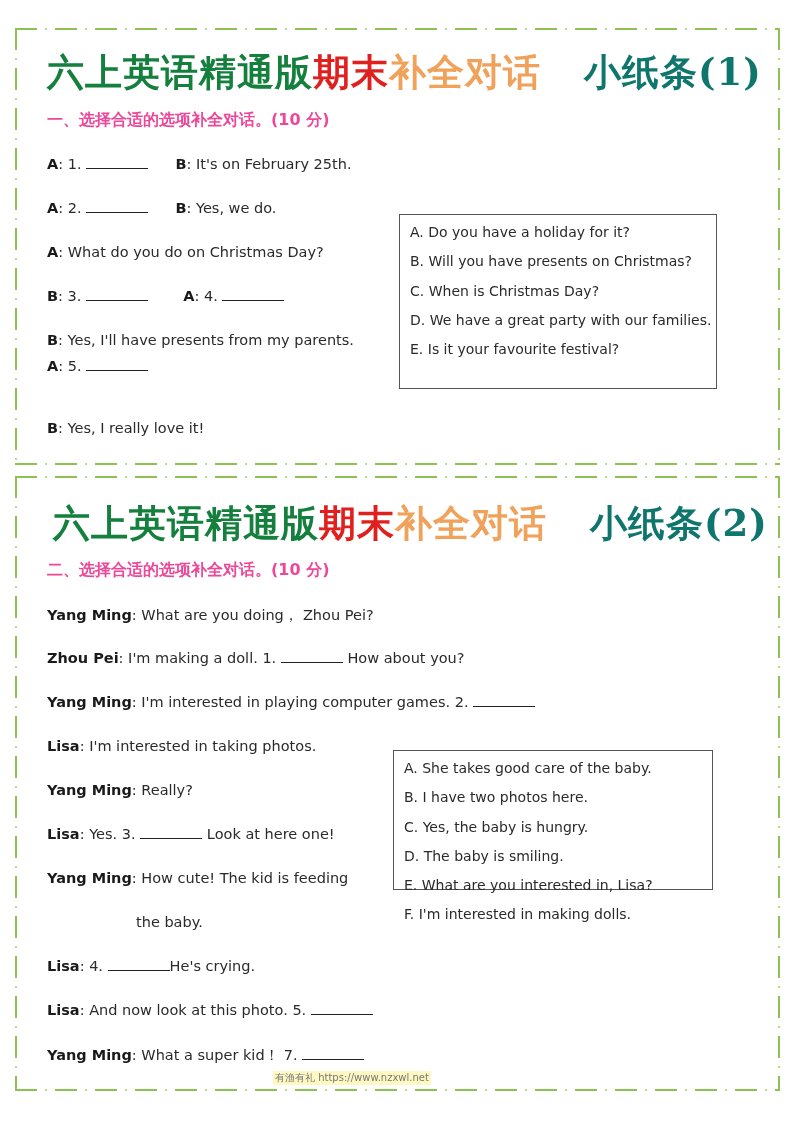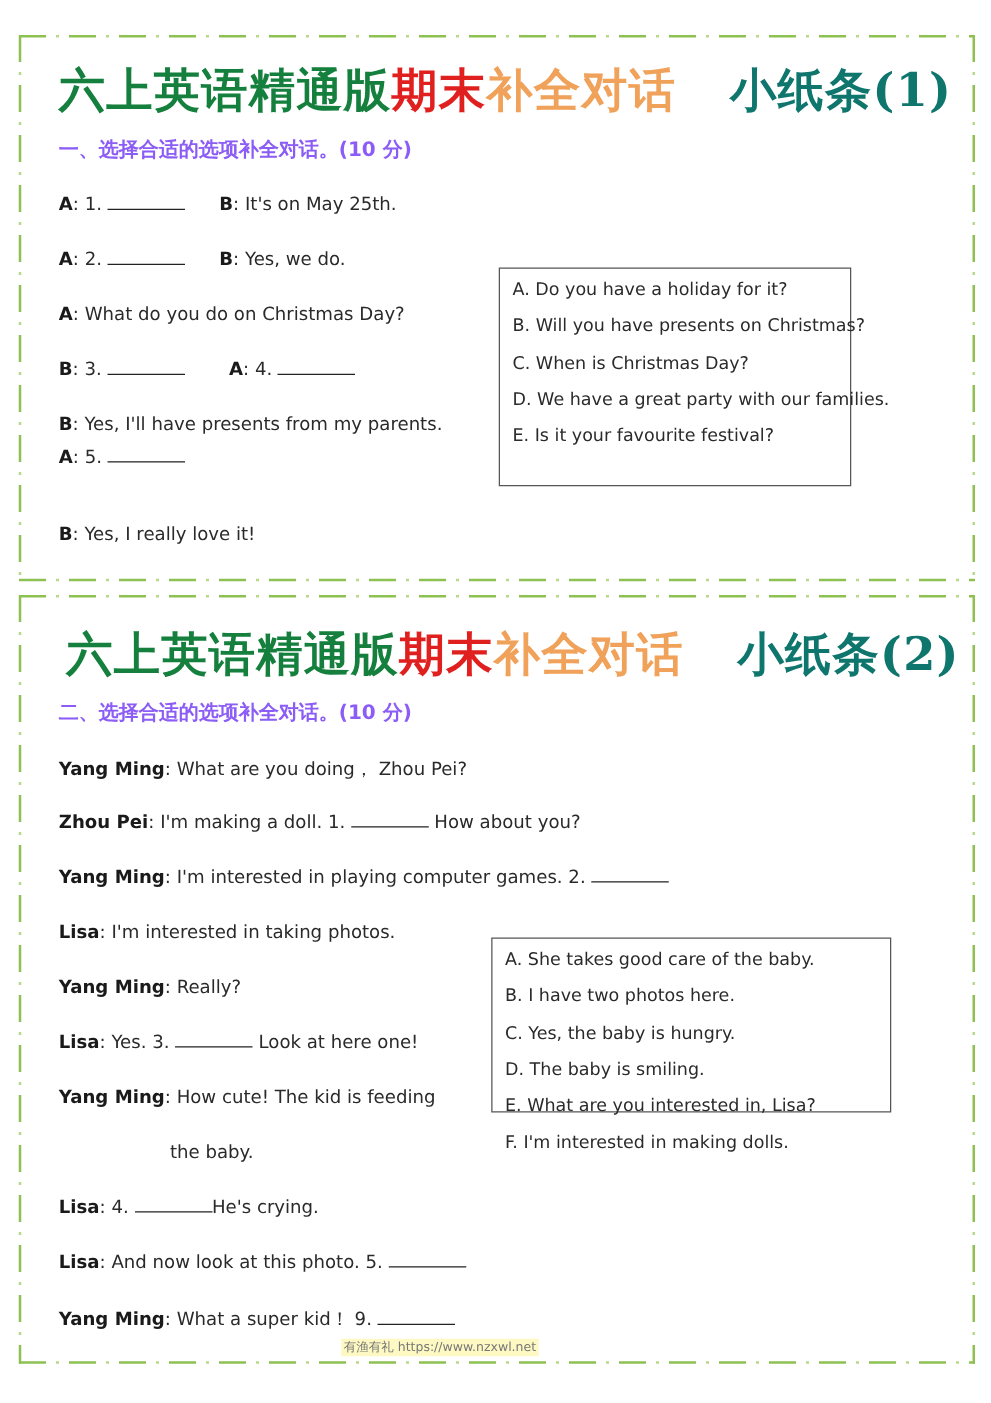--- a/index.html
+++ b/index.html
@@ -42,21 +42,21 @@
   .t-blue { color: #15803d; margin-top: 22px; }
   .t-red { color: #e0201f; }
   .t-orange { color: #f0a15a; }
   .t-black { color: #0f766e; margin-left: 43px; }
 
   .section {
     position: absolute;
     left: 30px;
     font-size: 16px;
     font-weight: bold;
-    color: #8b5cf6;
+    color: #ec4899;
   }
   .card1 .section { top: 80px; }
   .card2 .section { top: 82px; }
 
   .line {
     position: absolute;
     left: 30px;
     font-size: 14.5px;
     color: #2a2a2a;
     white-space: nowrap;
@@ -102,21 +102,21 @@
     <span class="t-blue">六上英语精通版</span><span class="t-red">期末</span><span class="t-orange">补全对话</span><span class="t-black">小纸条(1)</span>
   </div>
   <div class="section">一、选择合适的选项补全对话。(10 分)</div>
 
   <div class="line" style="top:126px;">
     <span class="spk">A</span><span>:</span>
     <span>1.</span>
     <span class="blank"></span>
     <span class="gap" style="width:18px"></span>
     <span class="spk">B</span><span>:</span>
-    <span>It's on May 25th.</span>
+    <span>It's on February 25th.</span>
   </div>
 
   <div class="line" style="top:170px;text-align:right;">
     <span class="spk">A</span><span>:</span>
     <span>2.</span>
     <span class="blank"></span>
     <span class="gap" style="width:18px"></span>
     <span class="spk">B</span><span>:</span>
     <span>Yes, we do.</span>
   </div>
@@ -145,21 +145,21 @@
     <span class="spk">A</span><span>:</span>
     <span>5.</span>
     <span class="blank"></span>
   </div>
 
   <div class="line" style="top:390px;">
     <span class="spk">B</span><span>:</span>
     <span>Yes, I really love  it!</span>
   </div>
 
-  <div class="optbox" style="left:382px; top:184px; width:282px; height:175px;">
+  <div class="optbox" style="left:382px; top:184px; width:318px; height:175px;">
     <div class="opt">A. Do you have a holiday for it?</div>
     <div class="opt">B. Will you have presents on Christmas?</div>
     <div class="opt">C. When is Christmas Day?</div>
     <div class="opt">D. We have a great party with our families.</div>
     <div class="opt">E. Is it your favourite festival?</div>
   </div>
 </div>
 
 <div class="card card2">
   <div class="title">
@@ -208,21 +208,21 @@
     <span>4.</span>
     <span class="blank"></span><span>He's crying.</span>
   </div>
   <div class="line" style="top:524px;">
     <span class="spk">Lisa</span><span>:</span>
     <span>And now look at this photo. 5.</span>
     <span class="blank"></span>
   </div>
   <div class="line" style="top:568px;">
     <span class="spk">Yang Ming</span><span>:</span>
-    <span>What a super kid！ 9.</span>
+    <span>What a super kid！ 7.</span>
     <span class="blank"></span>
   </div>
 
   <div class="optbox" style="left:376px; top:272px; width:320px; height:140px;">
     <div class="opt">A. She takes good care of the baby.</div>
     <div class="opt">B. I have two photos here.</div>
     <div class="opt">C. Yes, the baby is hungry.</div>
     <div class="opt">D. The baby is smiling.</div>
     <div class="opt">E. What are you interested in, Lisa?</div>
     <div class="opt">F. I'm interested in making dolls.</div>

